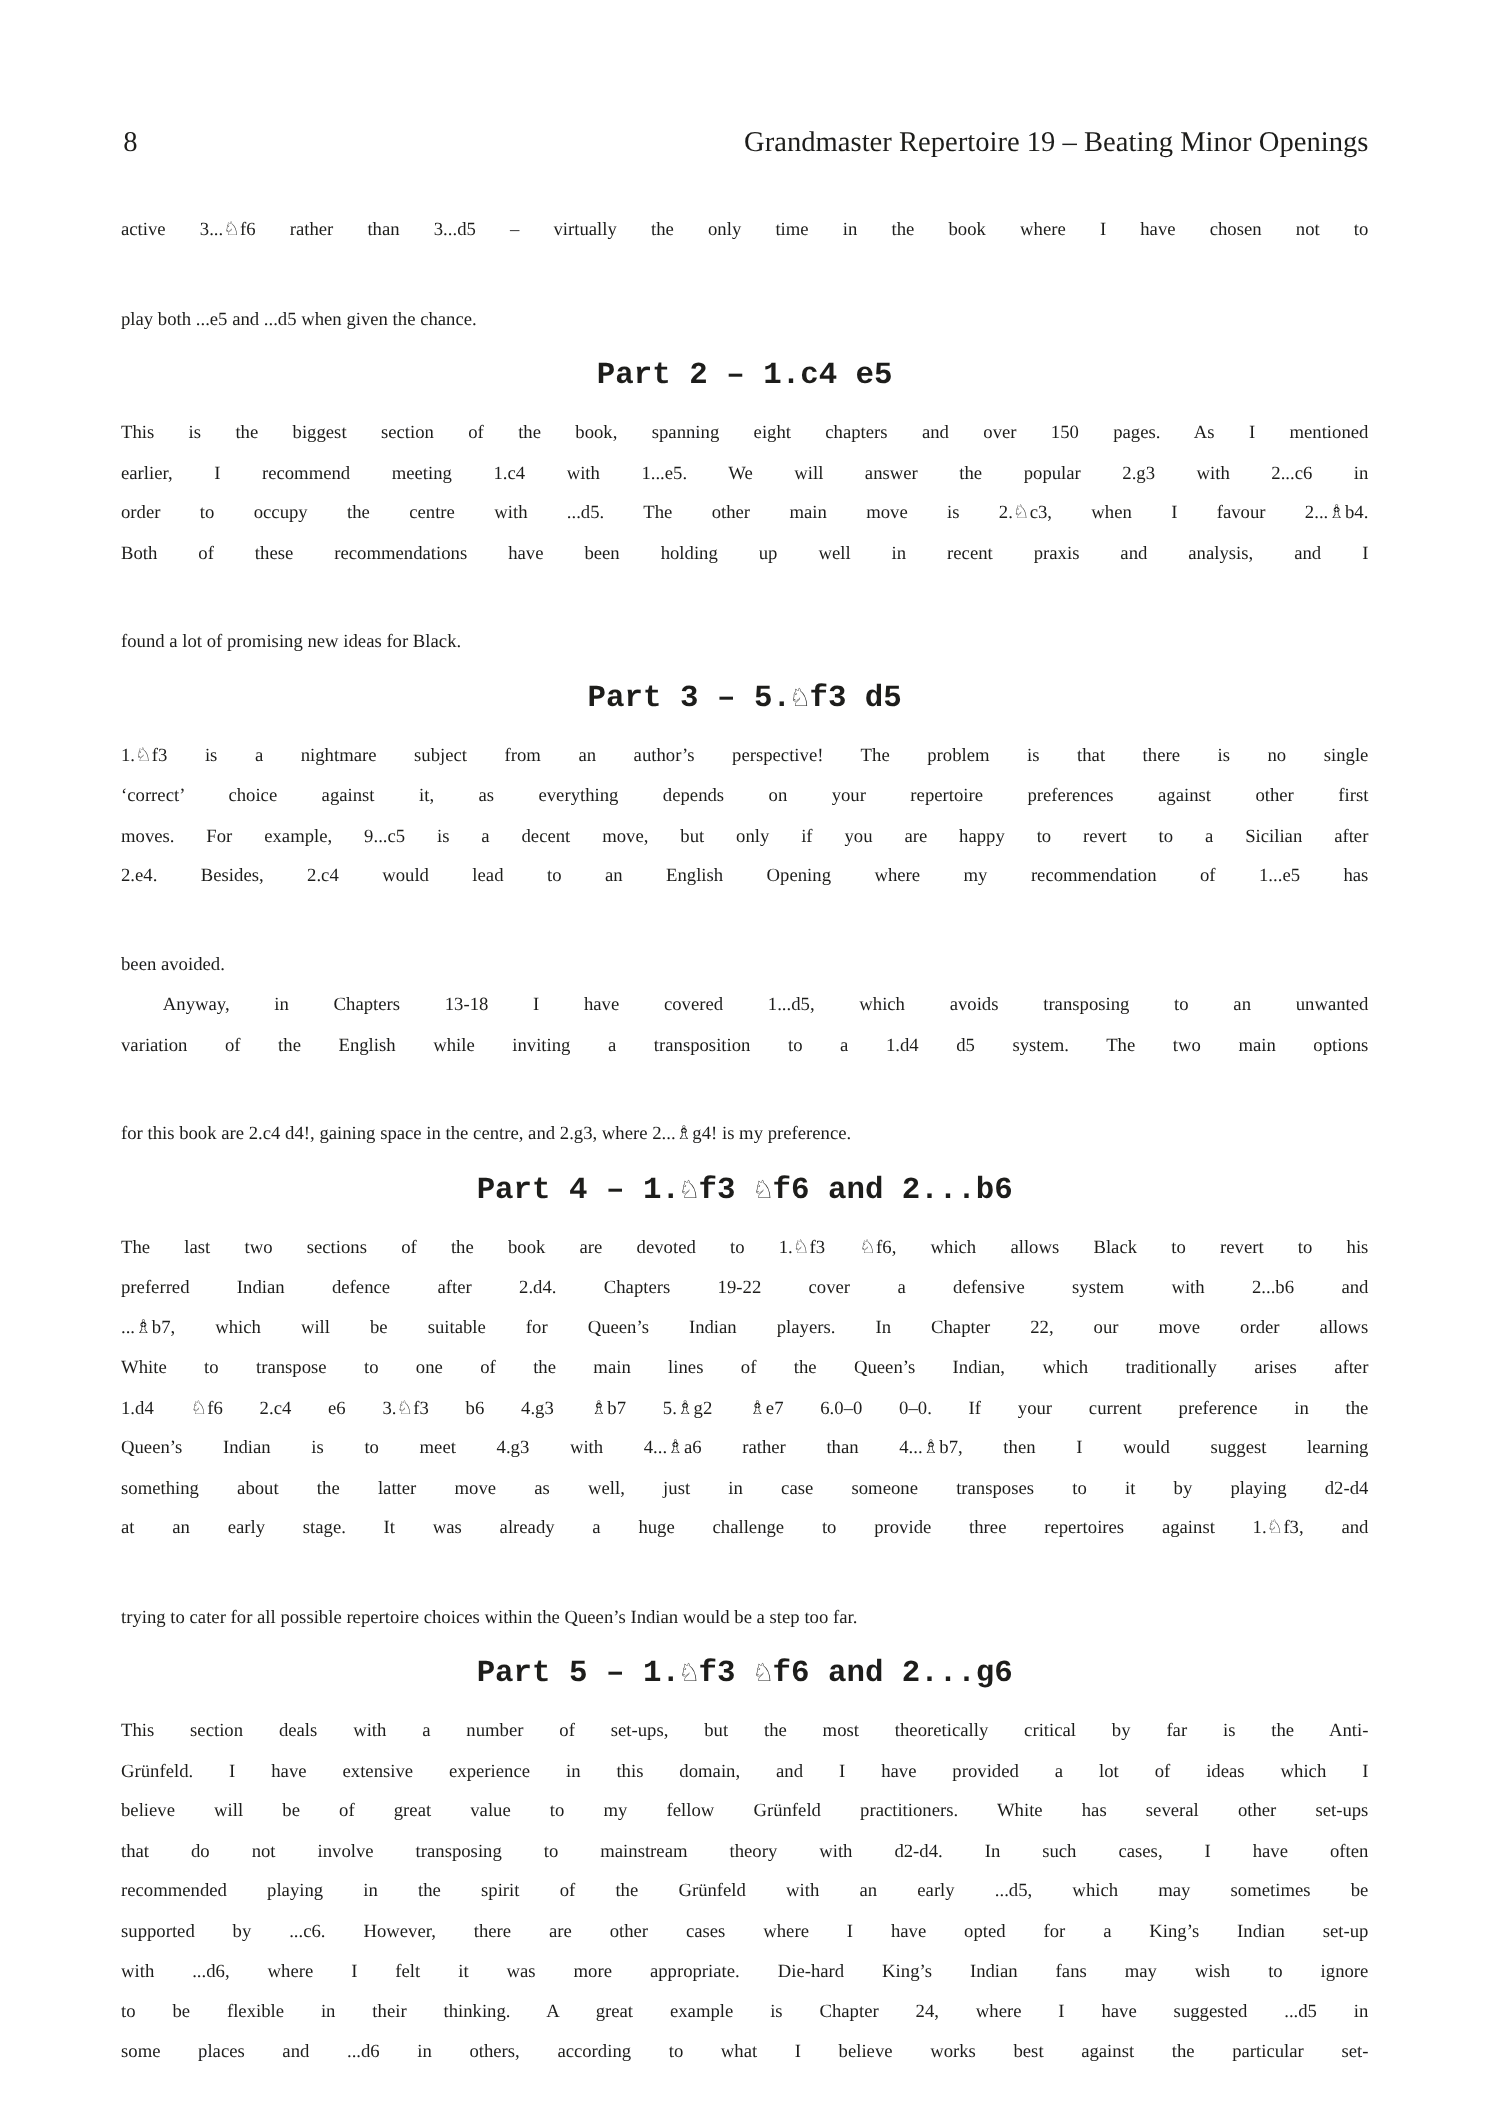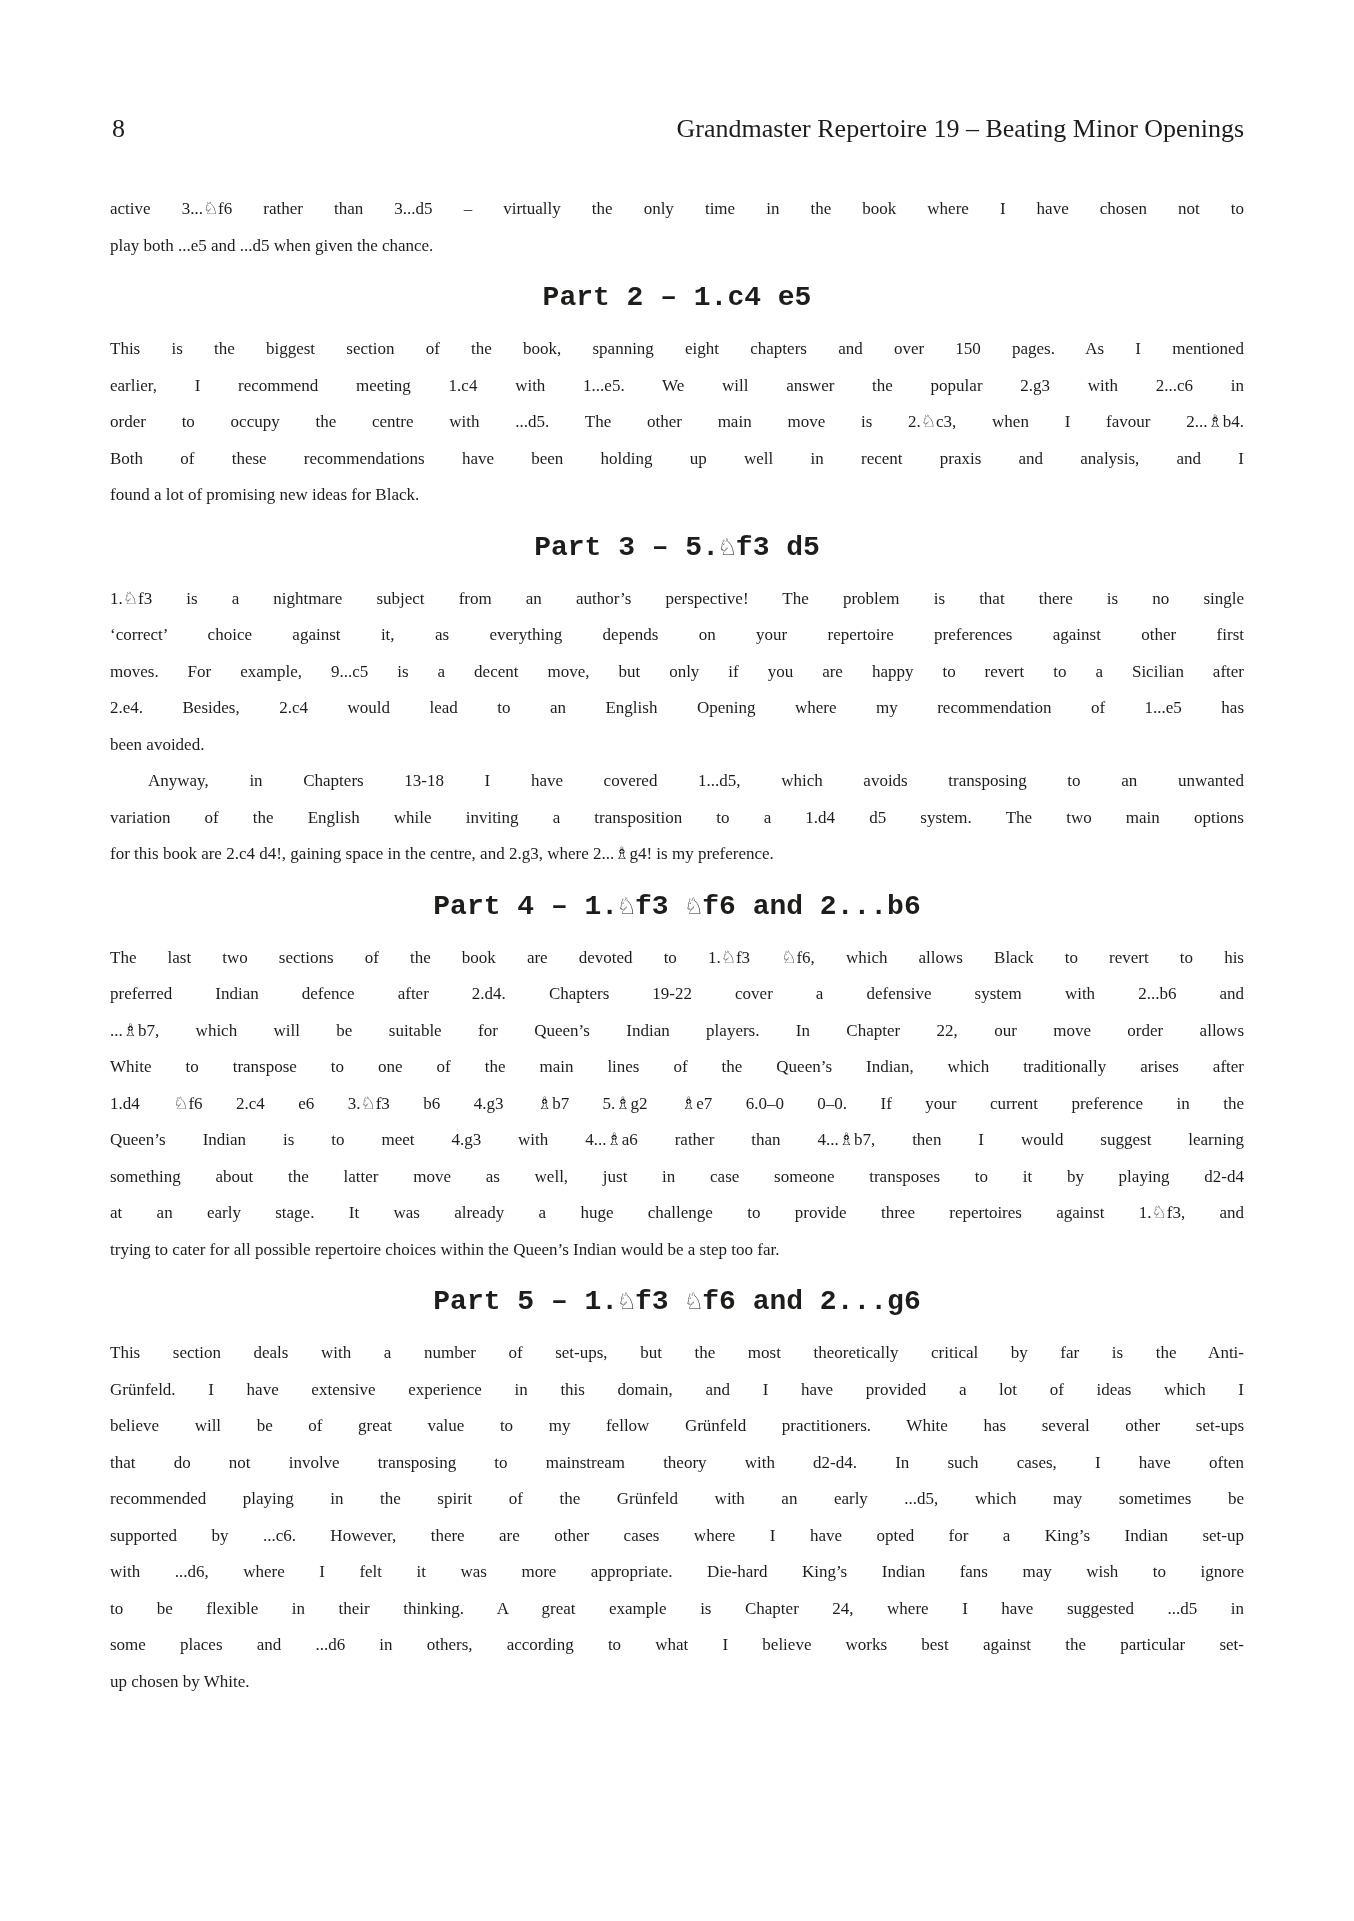--- a/index.html
+++ b/index.html
@@ -36,21 +36,21 @@
   }
   .page-body { margin-top: 47px; }
   .para { margin: 0; }
   .line {
     font-size: 17px;
     line-height: 36.5px;
     text-align: justify;
     text-align-last: justify;
     white-space: normal;
   }
-  .line.last { text-align-last: left; }
+  .line.last { text-align-last: left; margin-top: 44px; }
   .line.indent { text-indent: 38px; }
   .section-heading {
     font-size: 28px;
     font-weight: bold;
     line-height: 37px;
     text-align: center;
     margin: 15px 0 15px 0;
     font-family: Liberation Mono, monospace;
   }
   section { margin: 0; }

